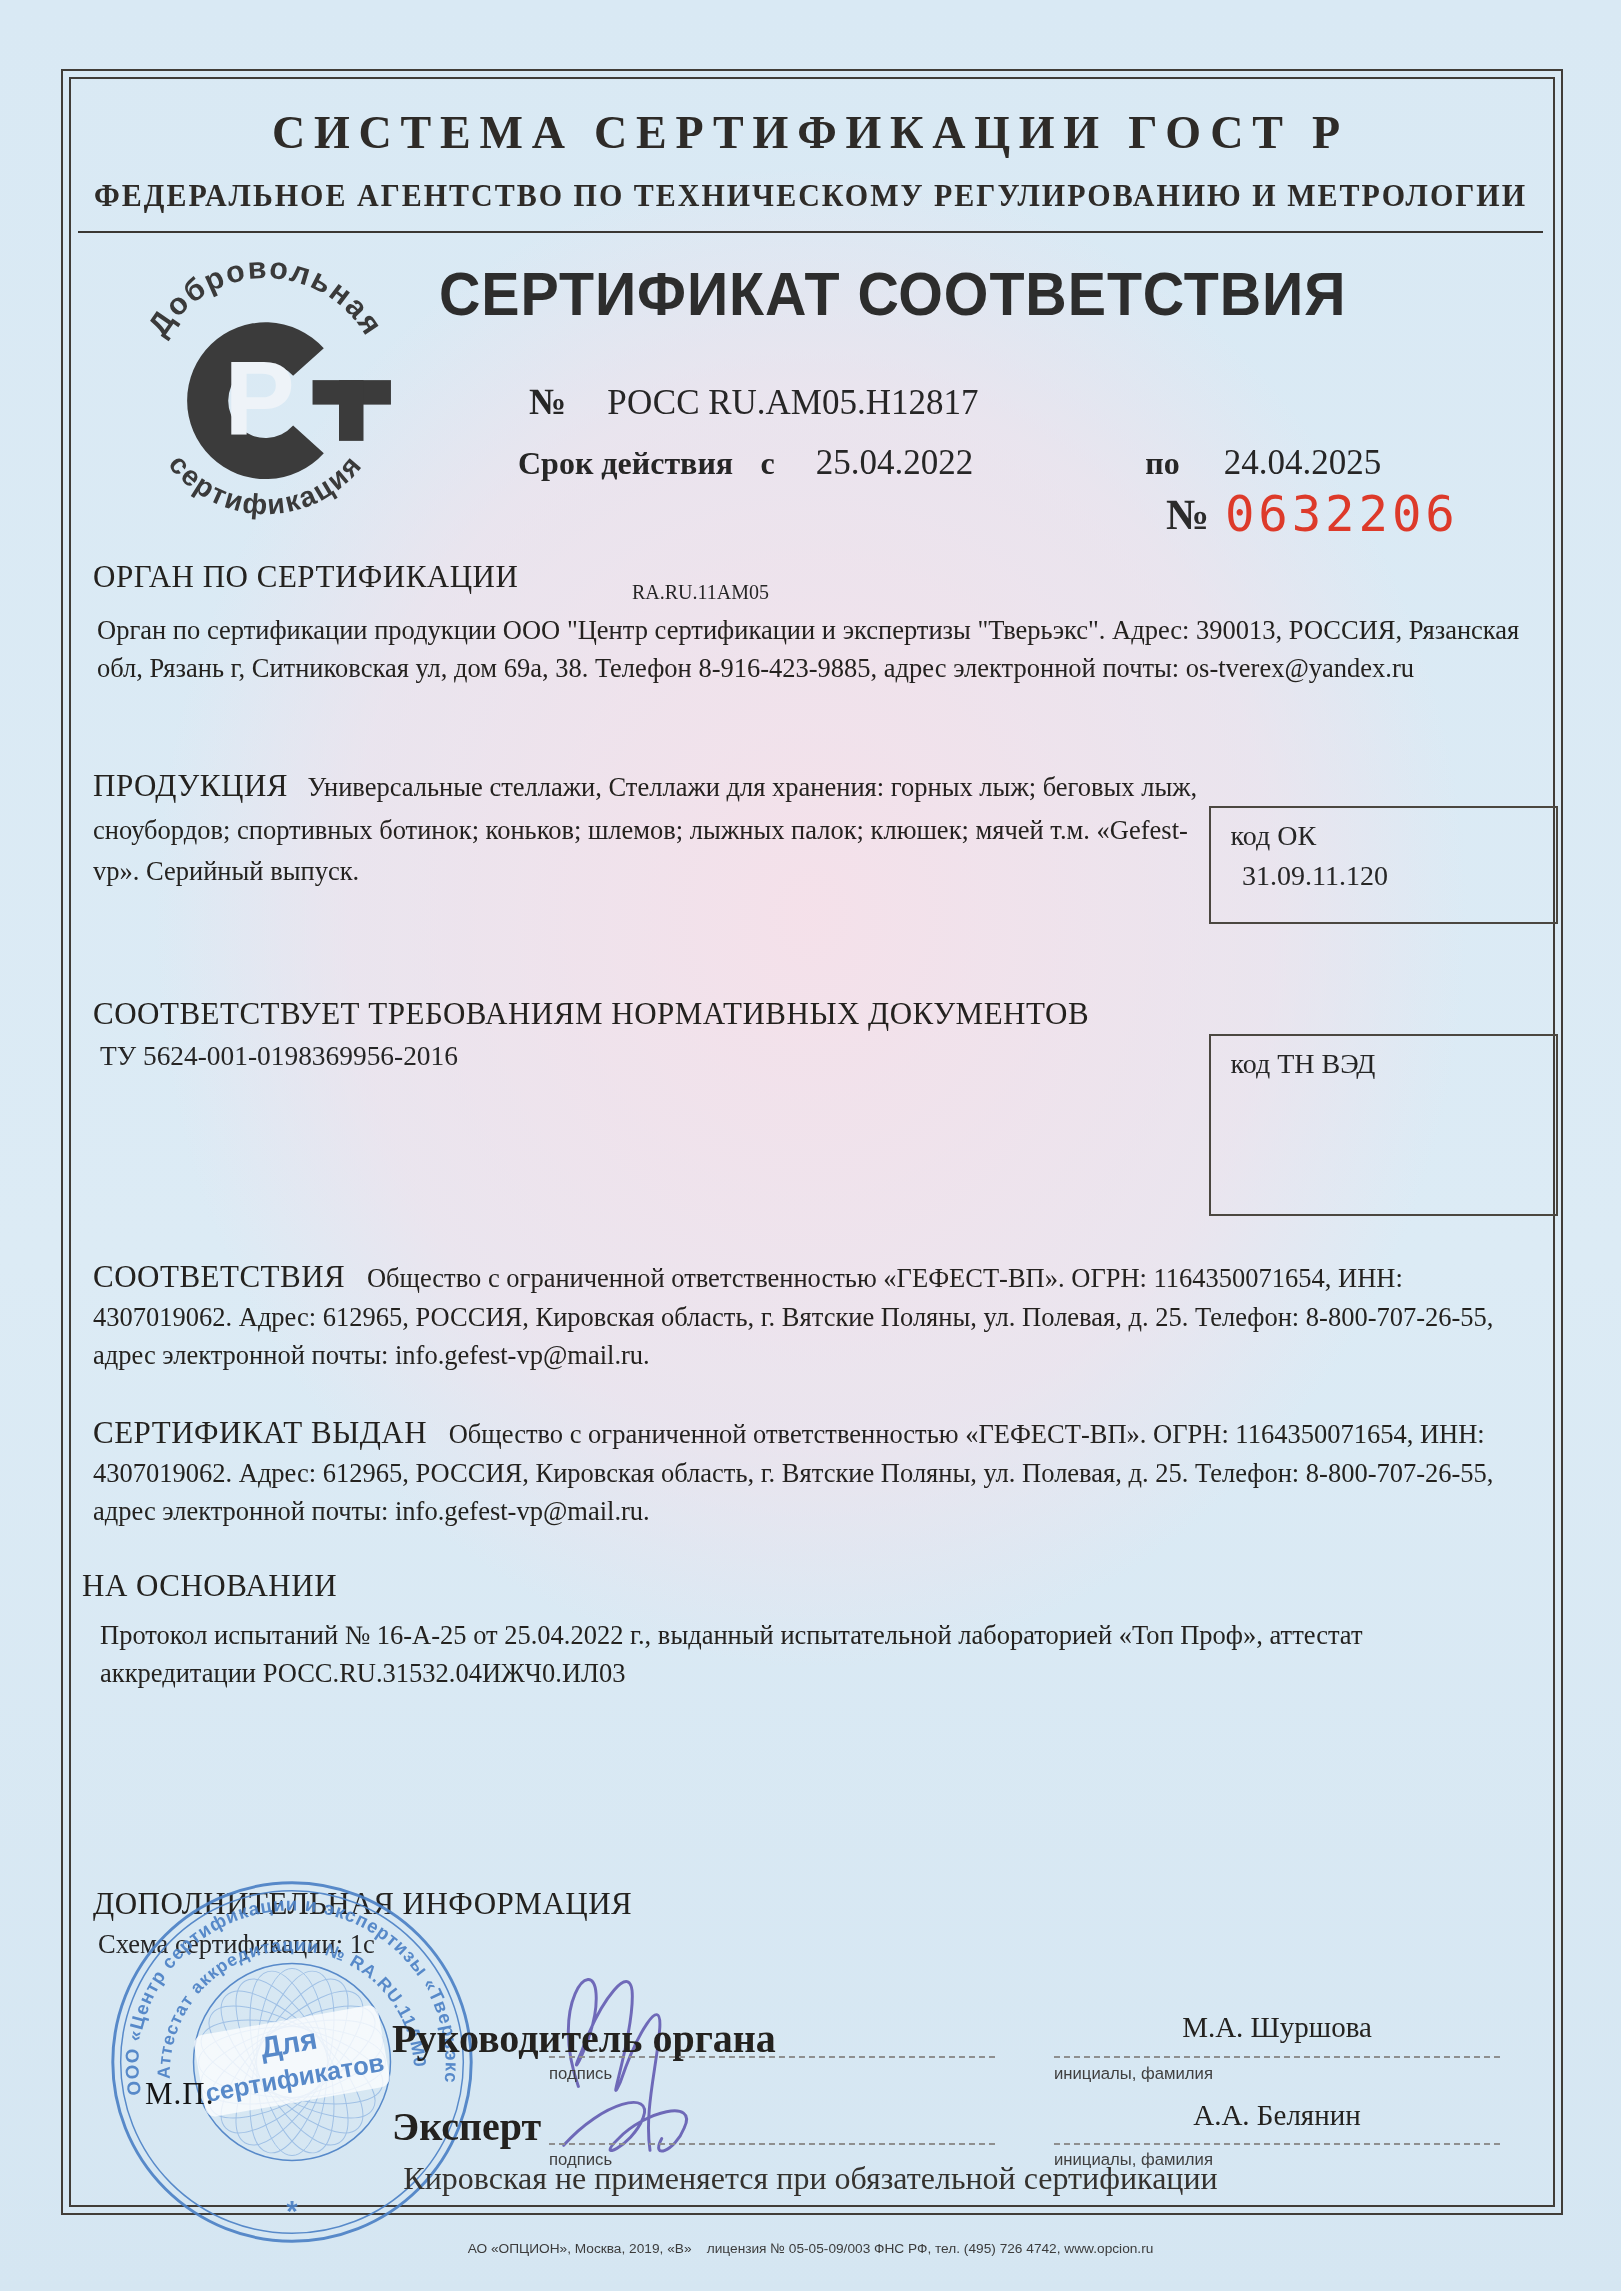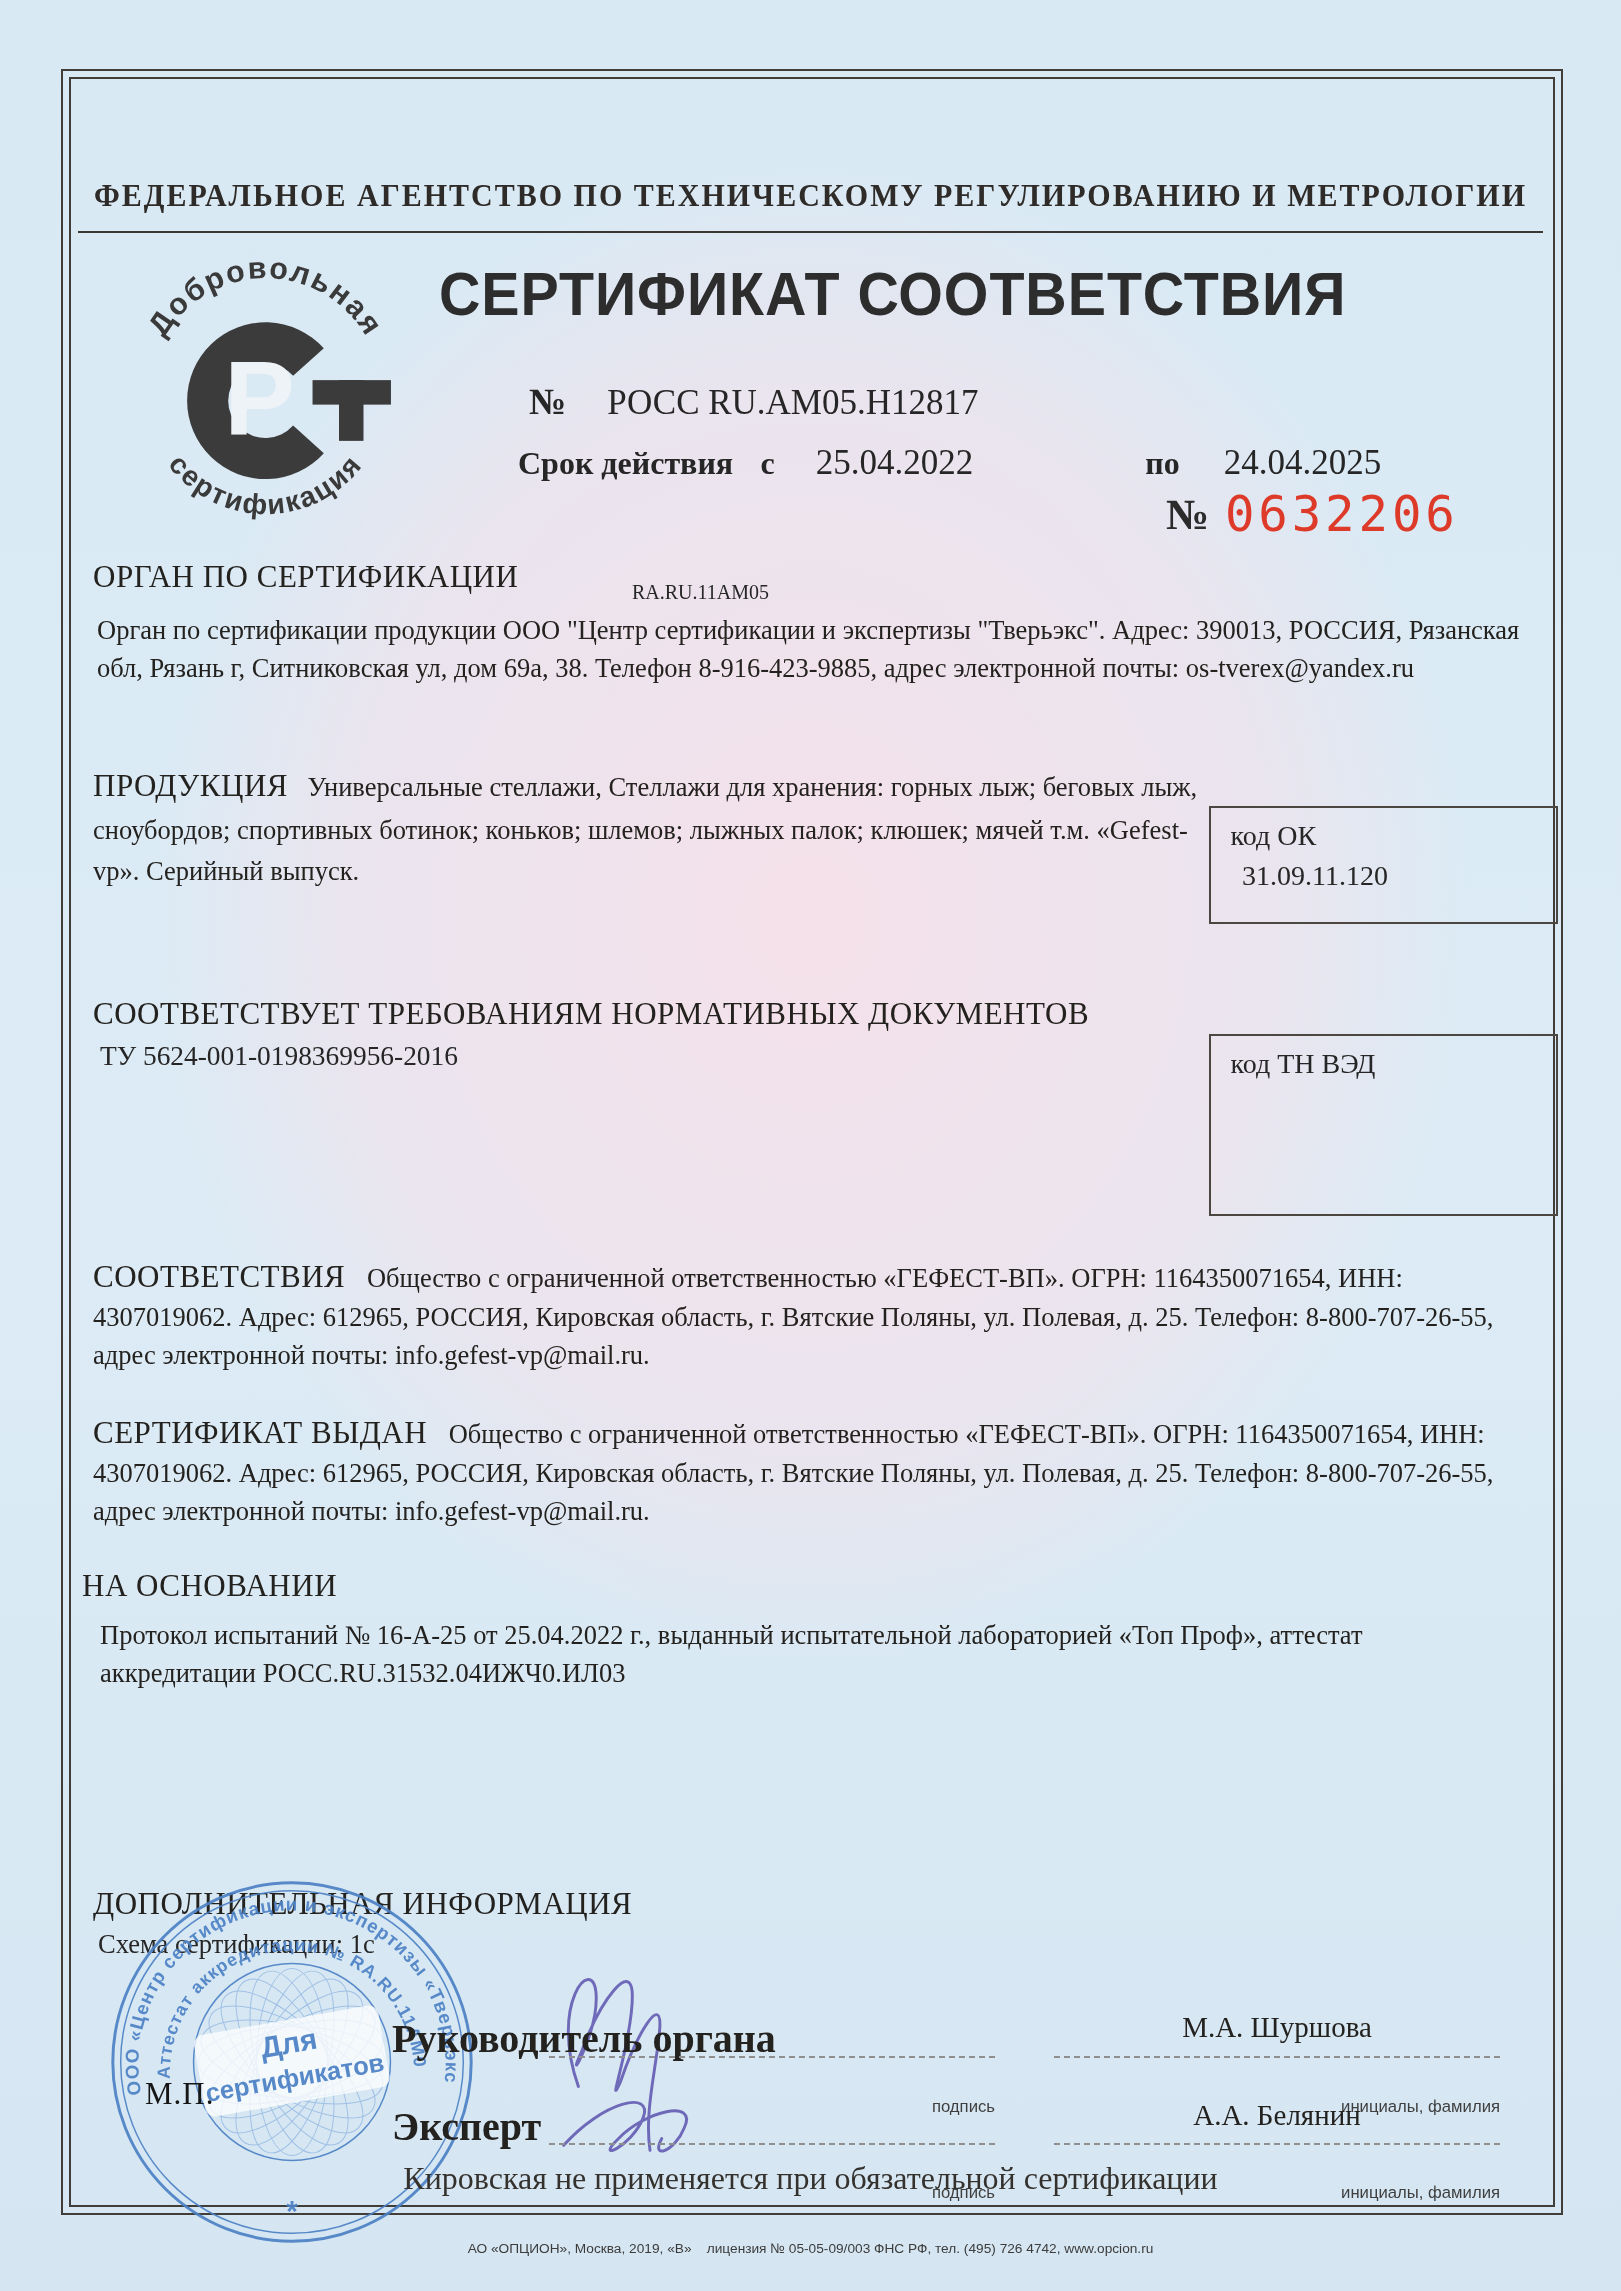--- a/index.html
+++ b/index.html
@@ -74,22 +74,22 @@
   .mp{position:absolute;left:145px;top:2076px;font-size:31px;color:#161616;letter-spacing:1px;}
 
   .role{position:absolute;font-weight:bold;font-size:40px;color:#24221f;}
   .role-1{left:392px;top:2015px;}
   .role-2{left:392px;top:2103px;}
   .sig-line{position:absolute;width:446px;border-bottom:2px dashed #8f8f8f;height:0;}
   .sl-1{left:549px;top:2056px;}
   .sl-2{left:549px;top:2143px;}
   .nl-1{left:1054px;top:2056px;}
   .nl-2{left:1054px;top:2143px;}
-  .sig-cap{position:absolute;width:446px;text-align:right;font-family:"Liberation Sans",sans-serif;
-    font-size:16.7px;color:#3f3f3f;margin-top:33px;}
+  .sig-cap{position:absolute;width:446px;text-align:left;font-family:"Liberation Sans",sans-serif;
+    font-size:16.7px;color:#3f3f3f;}
   .sc-1{left:549px;top:2064px;}
   .sc-2{left:549px;top:2150px;}
   .nc-1{left:1054px;top:2064px;}
   .nc-2{left:1054px;top:2150px;}
   .signer{position:absolute;width:446px;text-align:center;font-size:29px;color:#24221f;}
   .sn-1{left:1054px;top:2011px;}
   .sn-2{left:1054px;top:2099px;}
   .ink{position:absolute;left:495px;top:1949px;width:412px;height:221px;}
 
   .disclaimer{position:absolute;left:0;right:0;top:2160px;text-align:center;font-size:32px;color:#35322e;}
@@ -97,20 +97,21 @@
     font-family:"Liberation Sans",sans-serif;font-size:13.7px;color:#3c3c3c;white-space:pre;}
 </style>
 </head>
 <body>
 
 <div class="page">
   <div class="frame">
     <div class="frame-inner"></div>
   </div>
 
+  <div class="sys-title">СИСТЕМА СЕРТИФИКАЦИИ ГОСТ Р</div>
   <div class="agency">ФЕДЕРАЛЬНОЕ АГЕНТСТВО ПО ТЕХНИЧЕСКОМУ РЕГУЛИРОВАНИЮ И МЕТРОЛОГИИ</div>
   <div class="hrule"></div>
 
   <svg class="rst-logo" style="position:absolute;left:116px;top:239px;" width="299" height="294" viewBox="0 0 300 300">
     <defs>
       <path id="arcTop" d="M 39,118 A 118,118 0 0 1 261,118" fill="none"></path>
       <path id="arcBot" d="M 30,188 A 124,124 0 0 0 270,188" fill="none"></path>
     </defs>
     <text font-family="Liberation Sans, sans-serif" font-weight="bold" font-size="31" fill="#3a3a3a" letter-spacing="2">
       <textPath href="#arcTop" startOffset="50%" text-anchor="middle">Добровольная</textPath>

